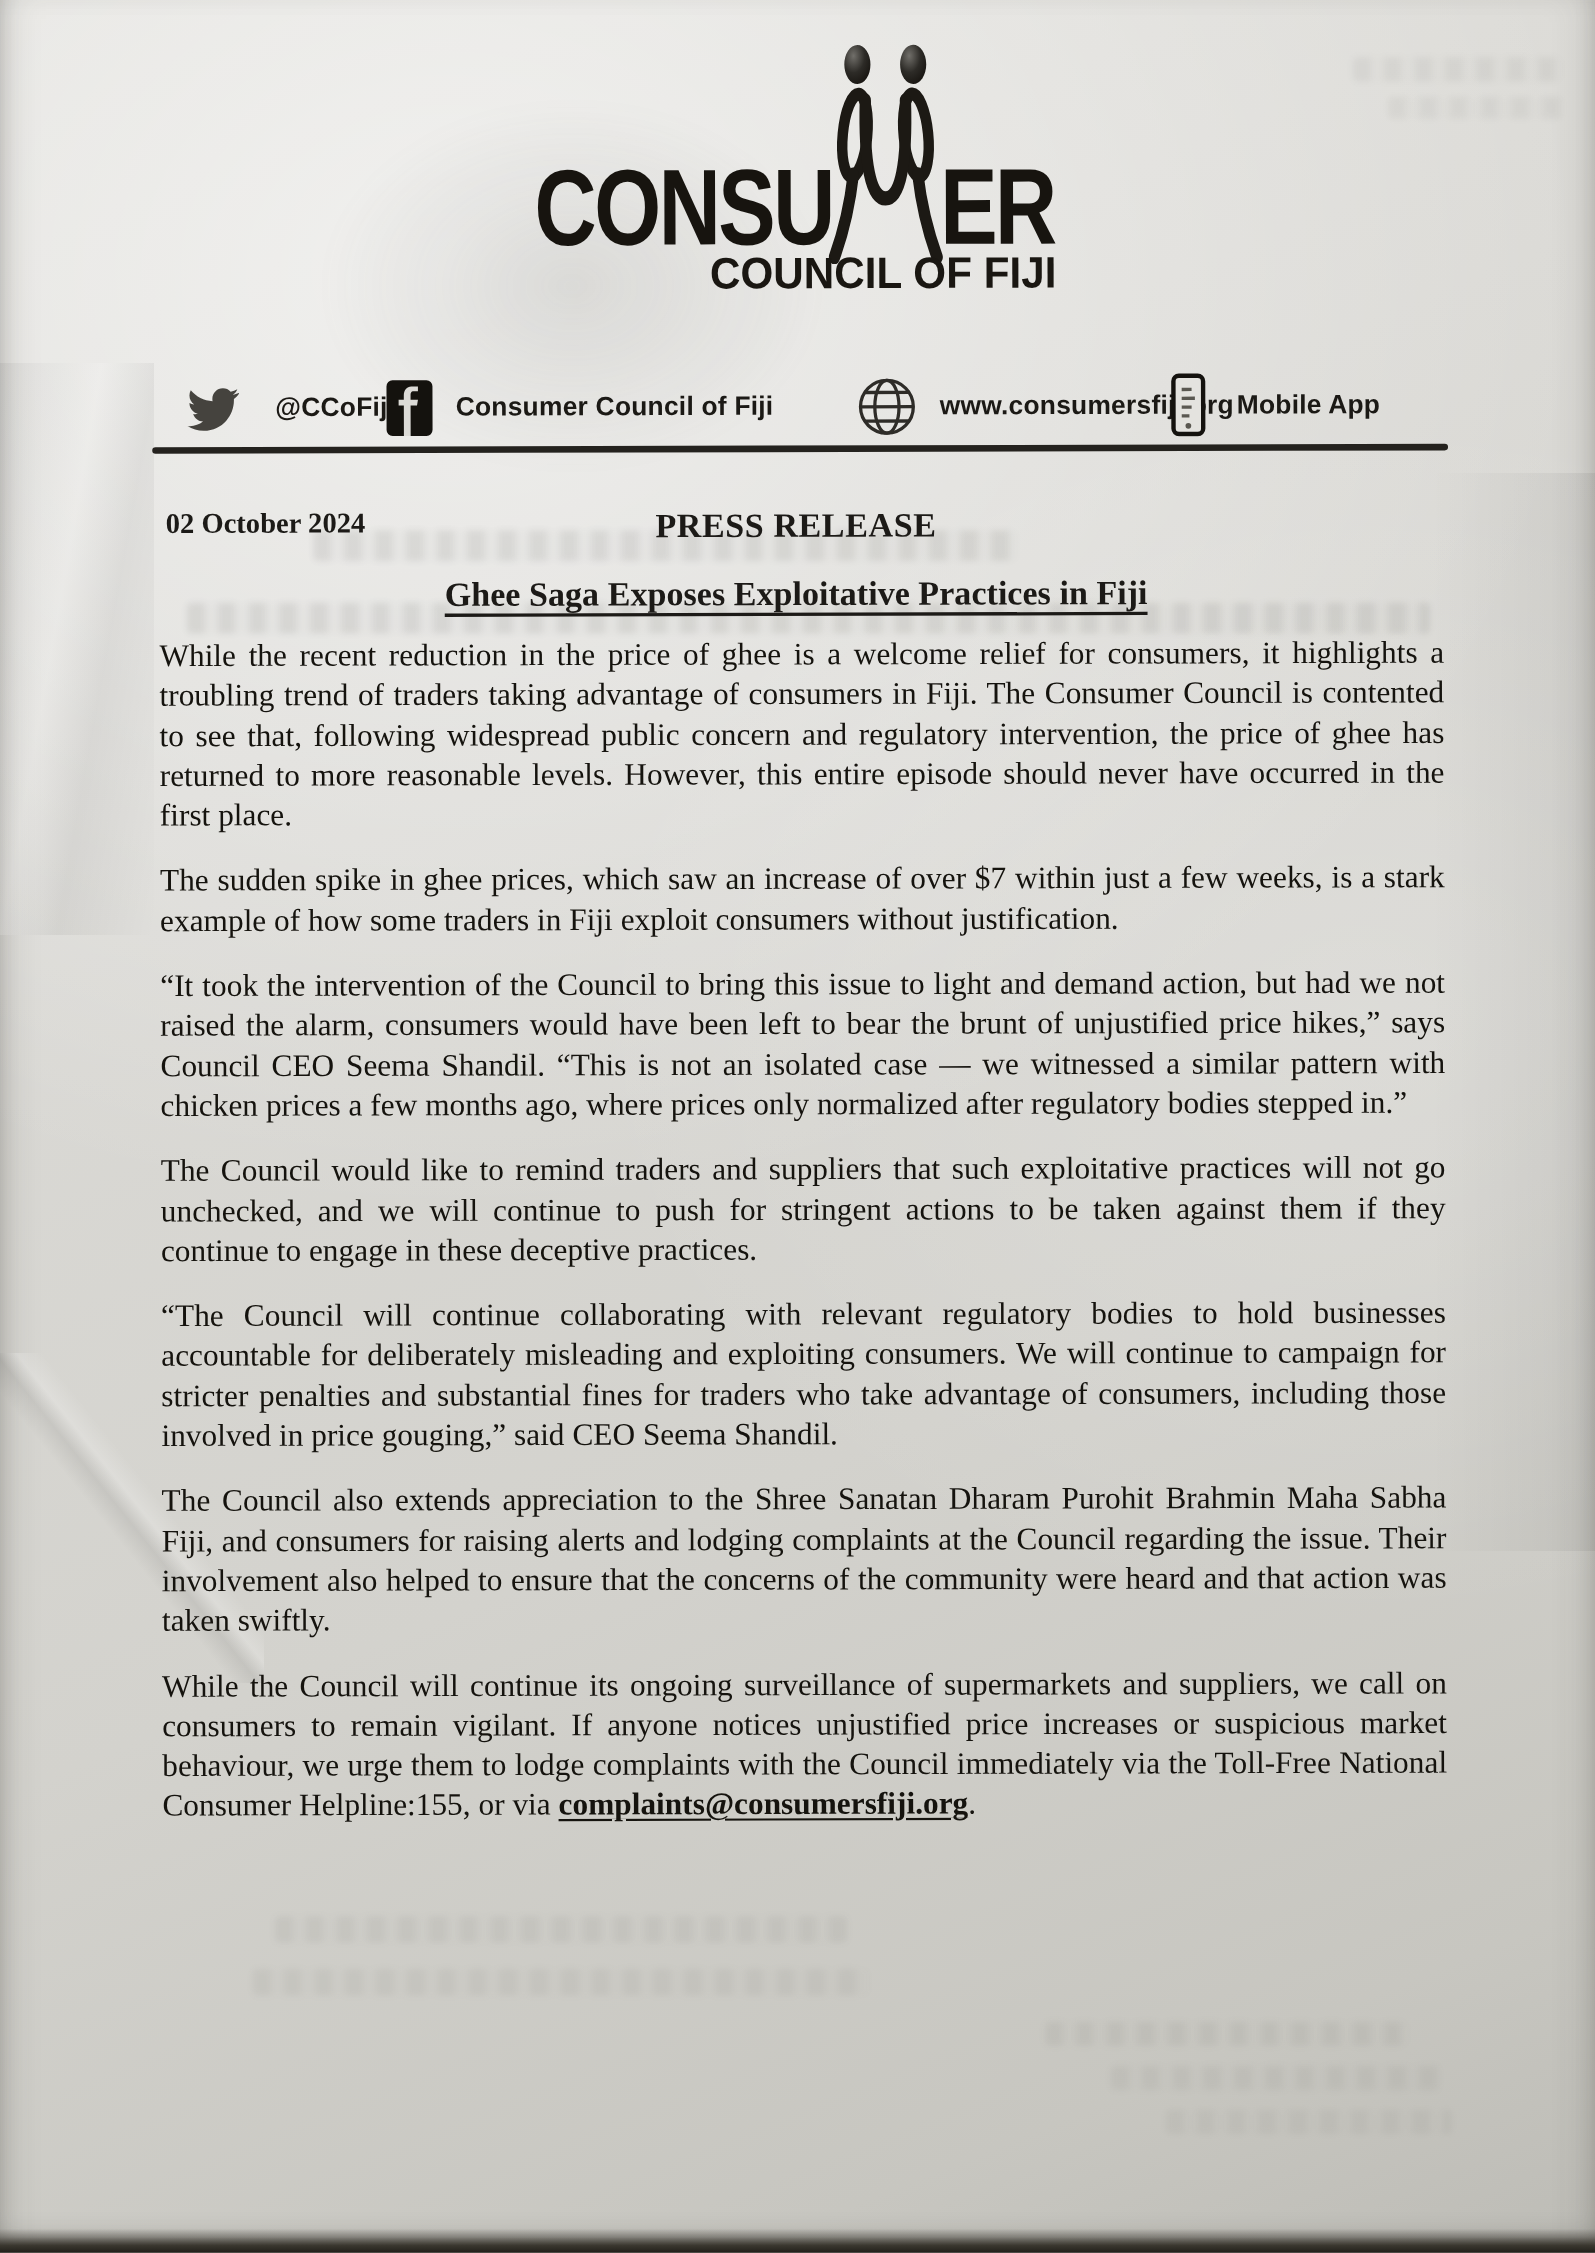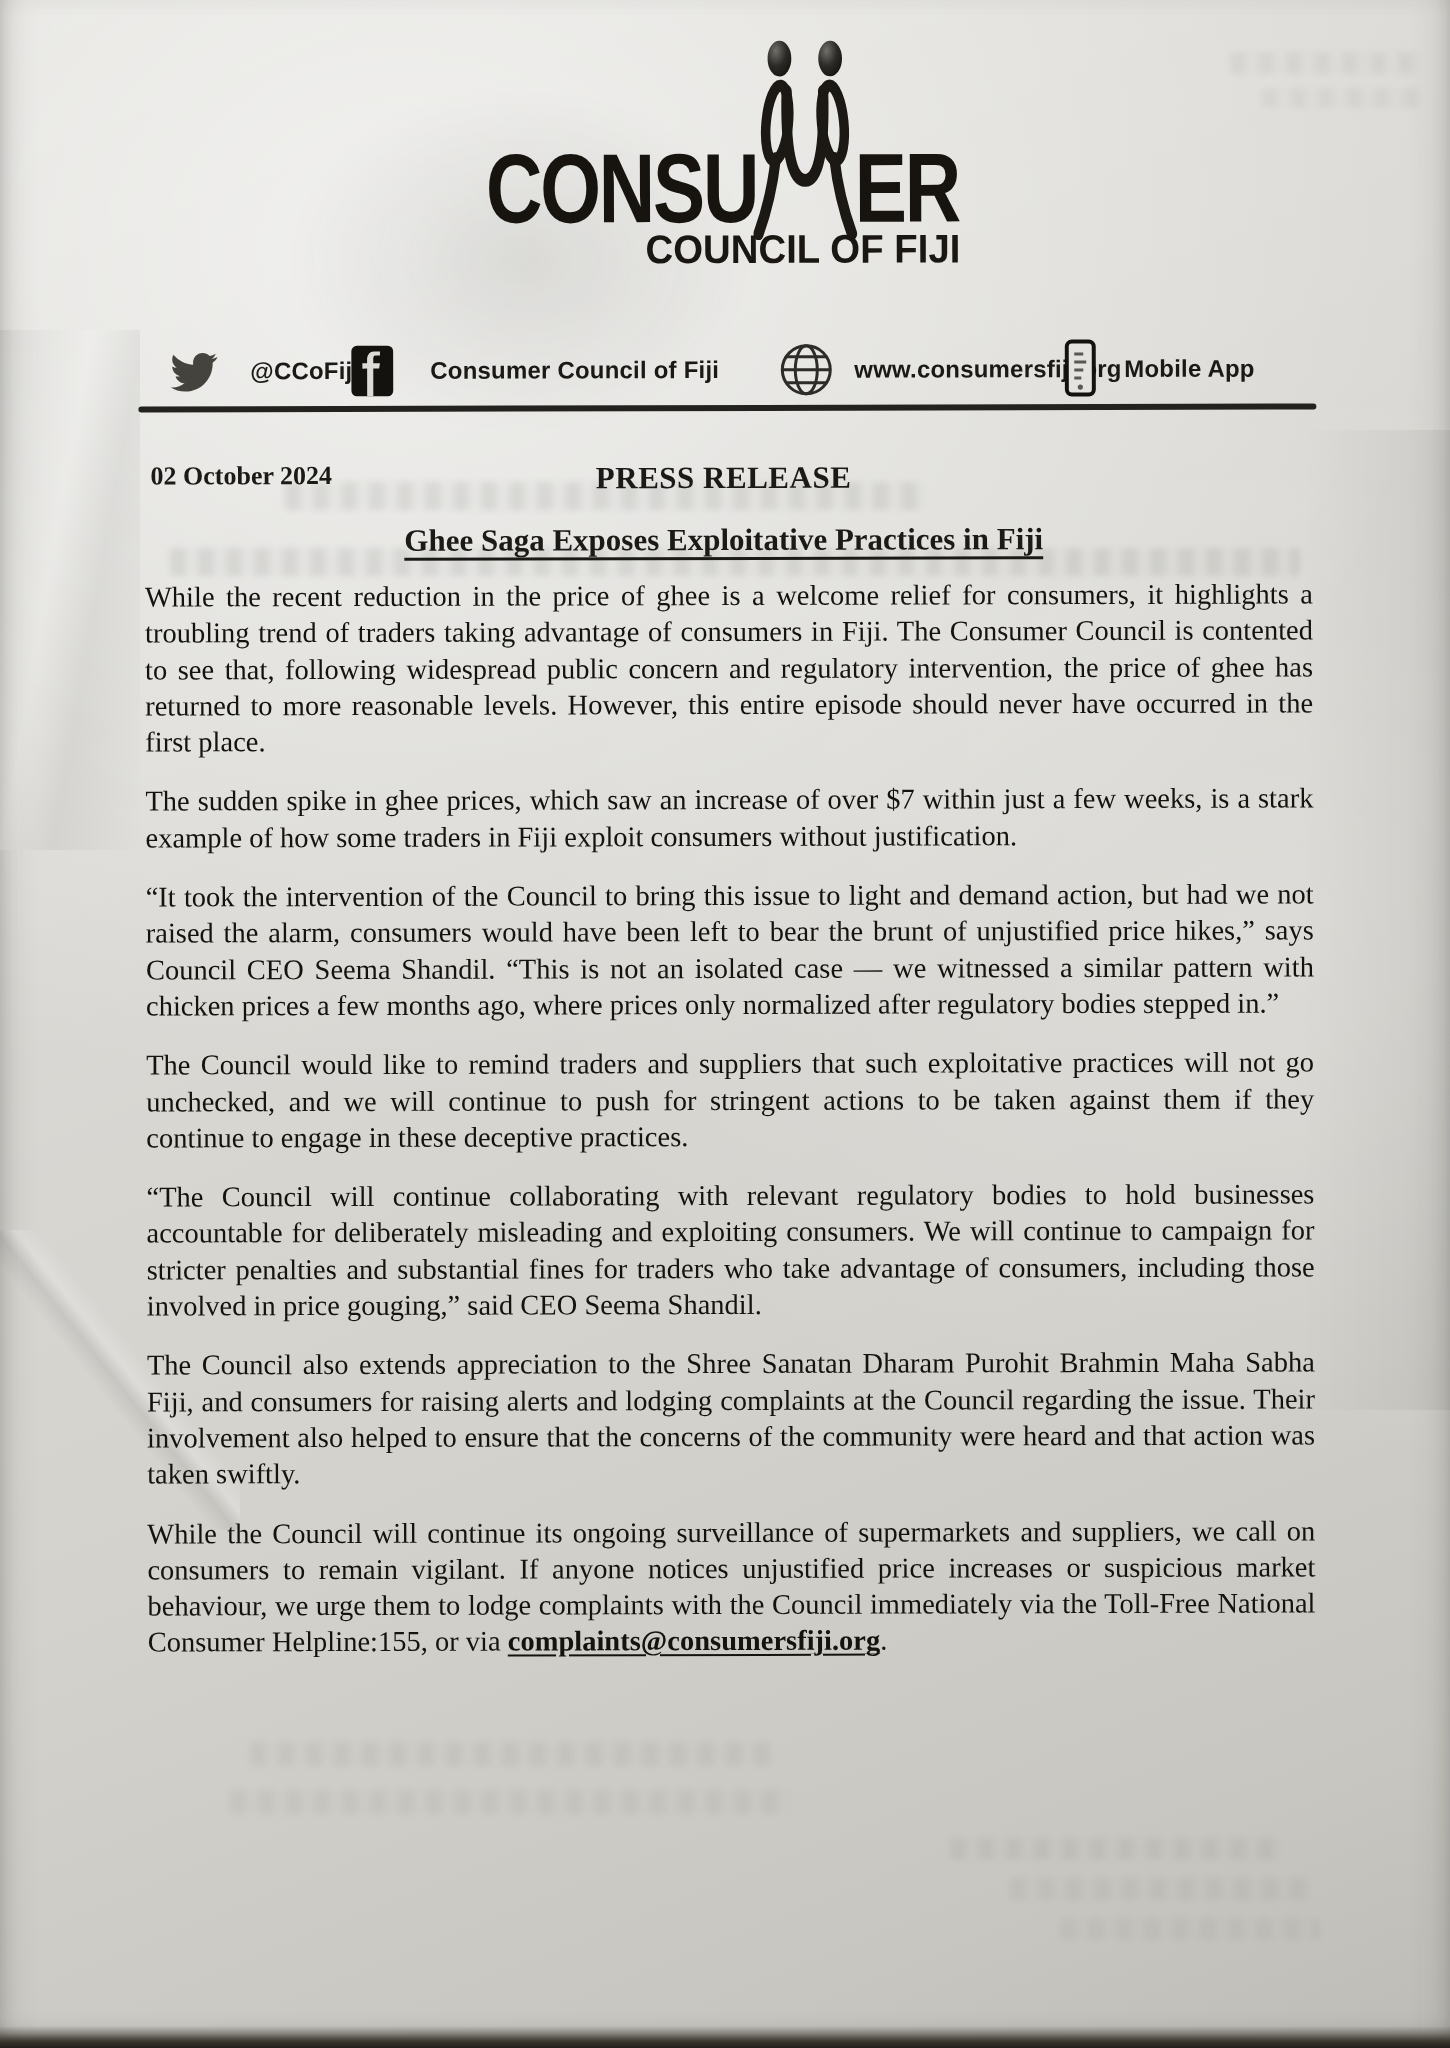--- a/index.html
+++ b/index.html
@@ -99,21 +99,21 @@
     <div class="social">
       <svg class="s-icon" style="left:166px;top:8px;width:58px;height:50px;" viewBox="0 0 24 24">
         <path fill="#45433e" d="M23.4 4.8c-.8.4-1.7.6-2.6.8.9-.6 1.6-1.5 2-2.5-.9.5-1.9.9-2.9 1.1-.9-1-2.1-1.5-3.4-1.5-2.6 0-4.6 2.1-4.6 4.6 0 .4 0 .7.1 1-3.8-.2-7.2-2-9.5-4.8-.4.7-.6 1.5-.6 2.3 0 1.6.8 3 2.1 3.9-.8 0-1.5-.2-2.1-.6v.1c0 2.3 1.6 4.1 3.7 4.6-.4.1-.8.2-1.2.2-.3 0-.6 0-.9-.1.6 1.9 2.3 3.2 4.3 3.3-1.6 1.2-3.6 2-5.7 2-.4 0-.7 0-1.1-.1 2 1.3 4.5 2.1 7.1 2.1 8.5 0 13.2-7.1 13.2-13.2v-.6c.9-.7 1.7-1.5 2.3-2.4z"></path>
       </svg>
       <span class="lbl" style="left:252px;">@CCoFiji</span>
 
       <svg class="s-icon" style="left:352px;top:2px;width:44px;height:58px;" viewBox="0 0 40 52">
         <rect x="1" y="4" width="38" height="46" rx="5" fill="#14120e"></rect>
         <path d="M27 13h-4.2c-1 0-1.9 1.2-1.9 2.6V20H27l-.8 4.8h-5.3V50h-5.6V24.8H11V20h4.3v-3.6c0-4.2 2.6-7.2 6.2-7.2H27z" fill="#dcdbd7"></path>
       </svg>
-      <span class="lbl" style="left:432px;">Consumer Council of Fiji</span>
+      <span class="lbl" style="left:416px;">Consumer Council of Fiji</span>
 
       <svg class="s-icon" style="left:780px;top:4px;width:56px;height:56px;" viewBox="0 0 56 56" fill="none" stroke="#2e2c28" stroke-width="3">
         <circle cx="28" cy="28" r="24"></circle>
         <ellipse cx="28" cy="28" rx="11" ry="24"></ellipse>
         <path d="M4 28h48M7.5 15h41M7.5 41h41"></path>
       </svg>
       <span class="lbl" style="left:856px;">www.consumersfiji.org</span>
 
       <svg class="s-icon" style="left:1066px;top:2px;width:32px;height:58px;" viewBox="0 0 32 58" fill="none">
         <rect x="2.5" y="2.5" width="27" height="53" rx="5" stroke="#14120e" stroke-width="4" fill="#e4e3df"></rect>

